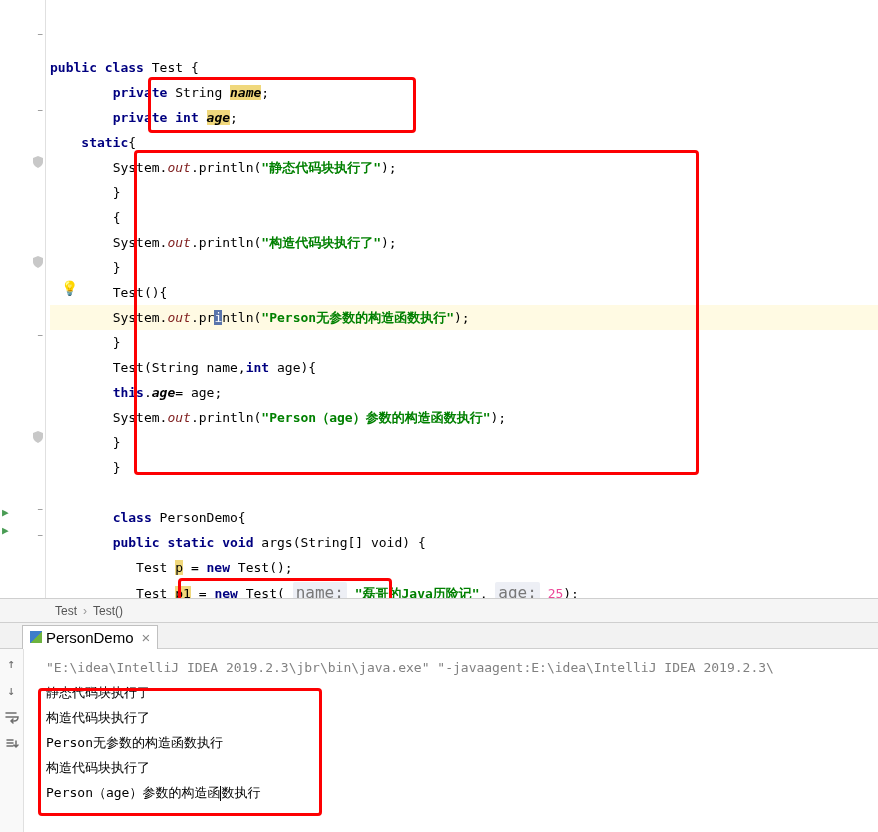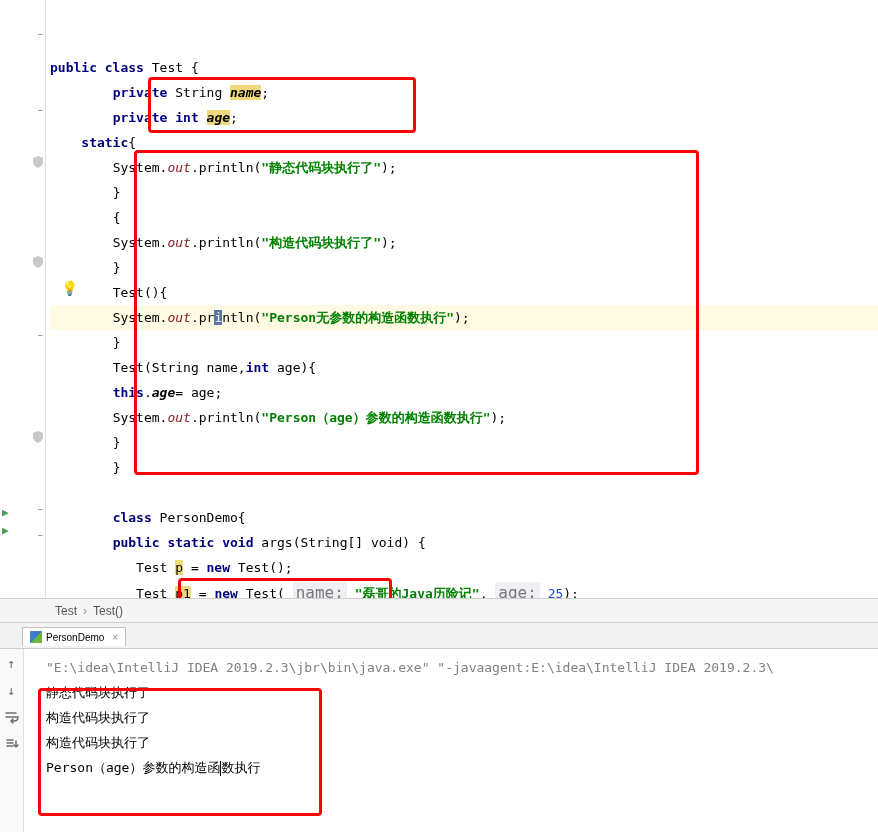--- a/index.html
+++ b/index.html
@@ -62,21 +62,21 @@
   margin-top: 30px;
 }
 .line { height: 25px; white-space: pre; position: relative; }
 .line.highlight { background: #fffae3; }
 .kw { color: #000080; font-weight: bold; }
 .str { color: #008000; font-weight: bold; }
 .field { color: #000000; font-weight: bold; font-style: italic; }
 .static-field { color: #7f1d1d; font-style: italic; }
 .method-u { }
 .warn-bg { background: #f0d87c; }
-.num { color: #1d4ed8; }
+.num { color: #ec4899; }
 .param-hint { color: #787878; background: #edeff5; font-size: 16px; padding: 1px 3px; border-radius: 2px;}
 .cursor-box { background: #5974ab; color: #ffffff; }
 .red-box {
   position: absolute;
   border: 3px solid #fd0002;
   border-radius: 4px;
   pointer-events: none;
   z-index: 5;
 }
 .rb1 { top: 47px; left: 102px; width: 268px; height: 56px; }
@@ -99,21 +99,21 @@
 .breadcrumb .sep { margin: 0 6px; color: #999; }
 
 .run-tab-bar {
   height: 26px;
   background: #f2f2f2;
   border-bottom: 1px solid #cfcfcf;
   display: flex;
   align-items: center;
   padding-left: 22px;
   font-family: -apple-system, "Segoe UI", sans-serif;
-  font-size: 10px;
+  font-size: 15px;
 }
 .run-tab {
   display: flex;
   align-items: center;
   gap: 4px;
   background: #ffffff;
   padding: 3px 7px;
   border: 1px solid #c0c0c0;
   border-bottom: none;
   margin-top: 2px;
@@ -249,16 +249,17 @@
         <svg width="14" height="14" viewBox="0 0 14 14">
           <path d="M2 3 H8 M2 6 H8 M2 9 H8 M11 4 V10 M9 8 L11 10 L13 8" stroke="#6e6e6e" stroke-width="1.5" fill="none" stroke-linecap="round"></path>
         </svg>
       </div>
   </div>
   <div class="console-output">
     <div class="red-box rb4"></div>
     <div class="console-line console-cmd">"E:\idea\IntelliJ IDEA 2019.2.3\jbr\bin\java.exe" "-javaagent:E:\idea\IntelliJ IDEA 2019.2.3\</div>
     <div class="console-line">静态代码块执行了</div>
     <div class="console-line">构造代码块执行了</div>
+    <div class="console-line">Person无参数的构造函数执行</div>
     <div class="console-line">构造代码块执行了</div>
     <div class="console-line"><span>Person（age）参数的构造函</span><span class="cursor-line"></span><span>数执行</span></div>
   </div>
 </div>
 
 </body></html>

